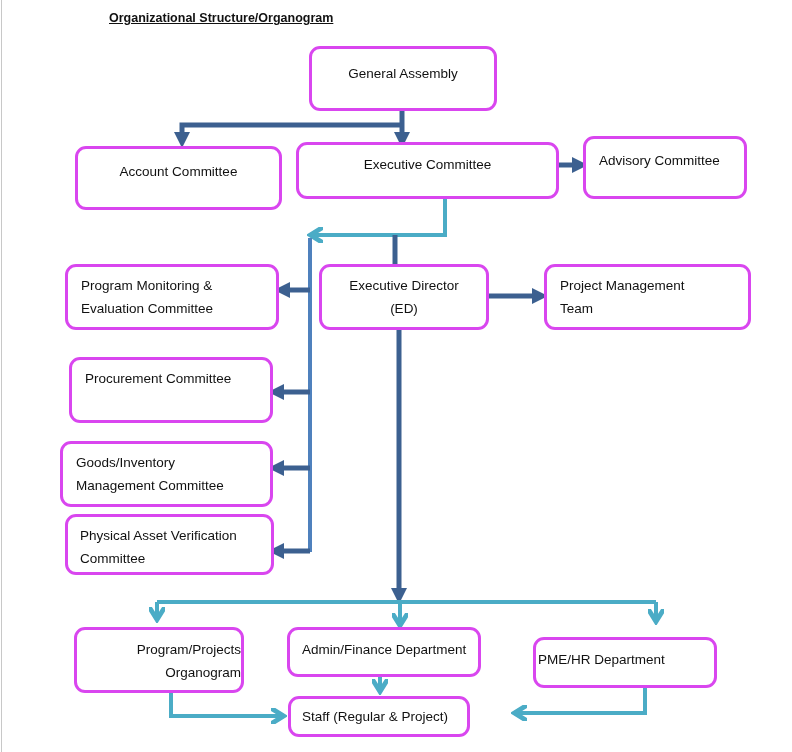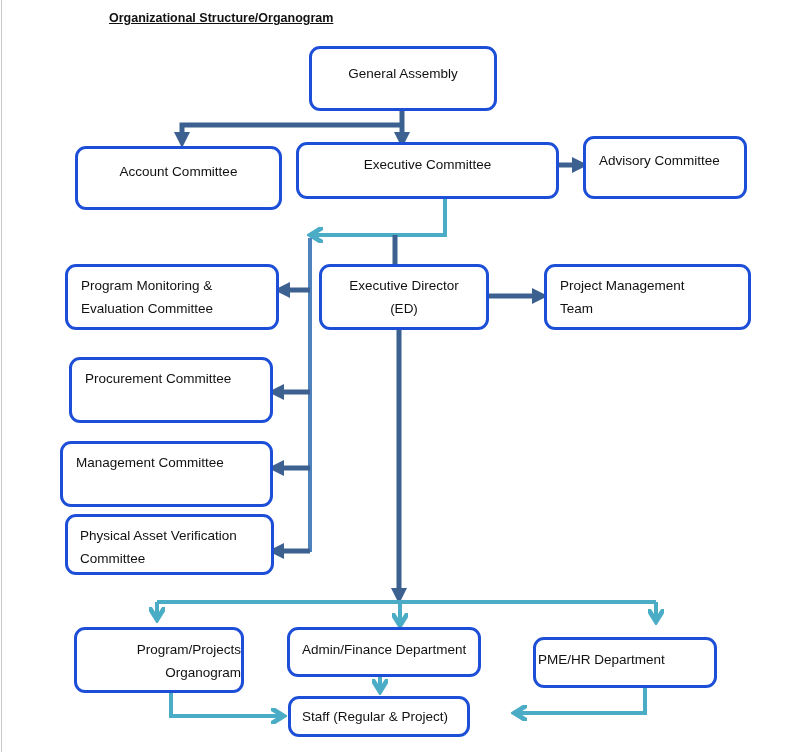--- a/index.html
+++ b/index.html
@@ -1,21 +1,21 @@
 <!DOCTYPE html>
 <html><head>
 <meta charset="utf-8">
 <style>
   html, body { margin: 0; padding: 0; background: #ffffff; }
   body { width: 792px; height: 752px; position: relative; overflow: hidden;
          font-family: "DejaVu Sans", "Liberation Sans", sans-serif; color: #111; }
   .page-edge { position: absolute; left: 1px; top: 0; width: 1px; height: 752px; background: #c8c8c8; }
   .title { position: absolute; left: 109px; top: 11px; font-size: 12.5px; font-weight: bold;
            text-decoration: underline; font-family: "Liberation Sans", sans-serif; letter-spacing: 0; }
-  .box { position: absolute; box-sizing: border-box; border: 3px solid #1d4ed8; border-radius: 11px;
+  .box { position: absolute; box-sizing: border-box; border: 3px solid #d946ef; border-radius: 11px;
          background: #fff; font-family: "Liberation Sans", sans-serif; font-size: 13.5px; line-height: 23px; }
   .box span { display: block; white-space: nowrap; }
   .center { text-align: center; }
   svg.conn { position: absolute; left: 0; top: 0; }
 </style>
 </head>
 <body>
 
 <div class="page-edge"></div>
 <div class="title">Organizational Structure/Organogram</div>
@@ -90,20 +90,21 @@
 <div class="box" style="left:544px; top:264px; width:207px; height:66px; padding-top:7px; padding-left:13px;">
   <span>Project Management</span>
   <span>Team</span>
 </div>
 
 <div class="box" style="left:69px; top:357px; width:204px; height:66px; padding-top:7px; padding-left:13px;">
   <span>Procurement Committee</span>
 </div>
 
 <div class="box" style="left:60px; top:441px; width:213px; height:66px; padding-top:7px; padding-left:13px;">
+  <span>Goods/Inventory</span>
   <span>Management Committee</span>
 </div>
 
 <div class="box" style="left:65px; top:514px; width:209px; height:61px; padding-top:7px; padding-left:12px;">
   <span>Physical Asset Verification</span>
   <span>Committee</span>
 </div>
 
 <div class="box" style="left:74px; top:627px; width:170px; height:66px; padding-top:8px; padding-left:14px;text-align:right;">
   <span>Program/Projects</span>

